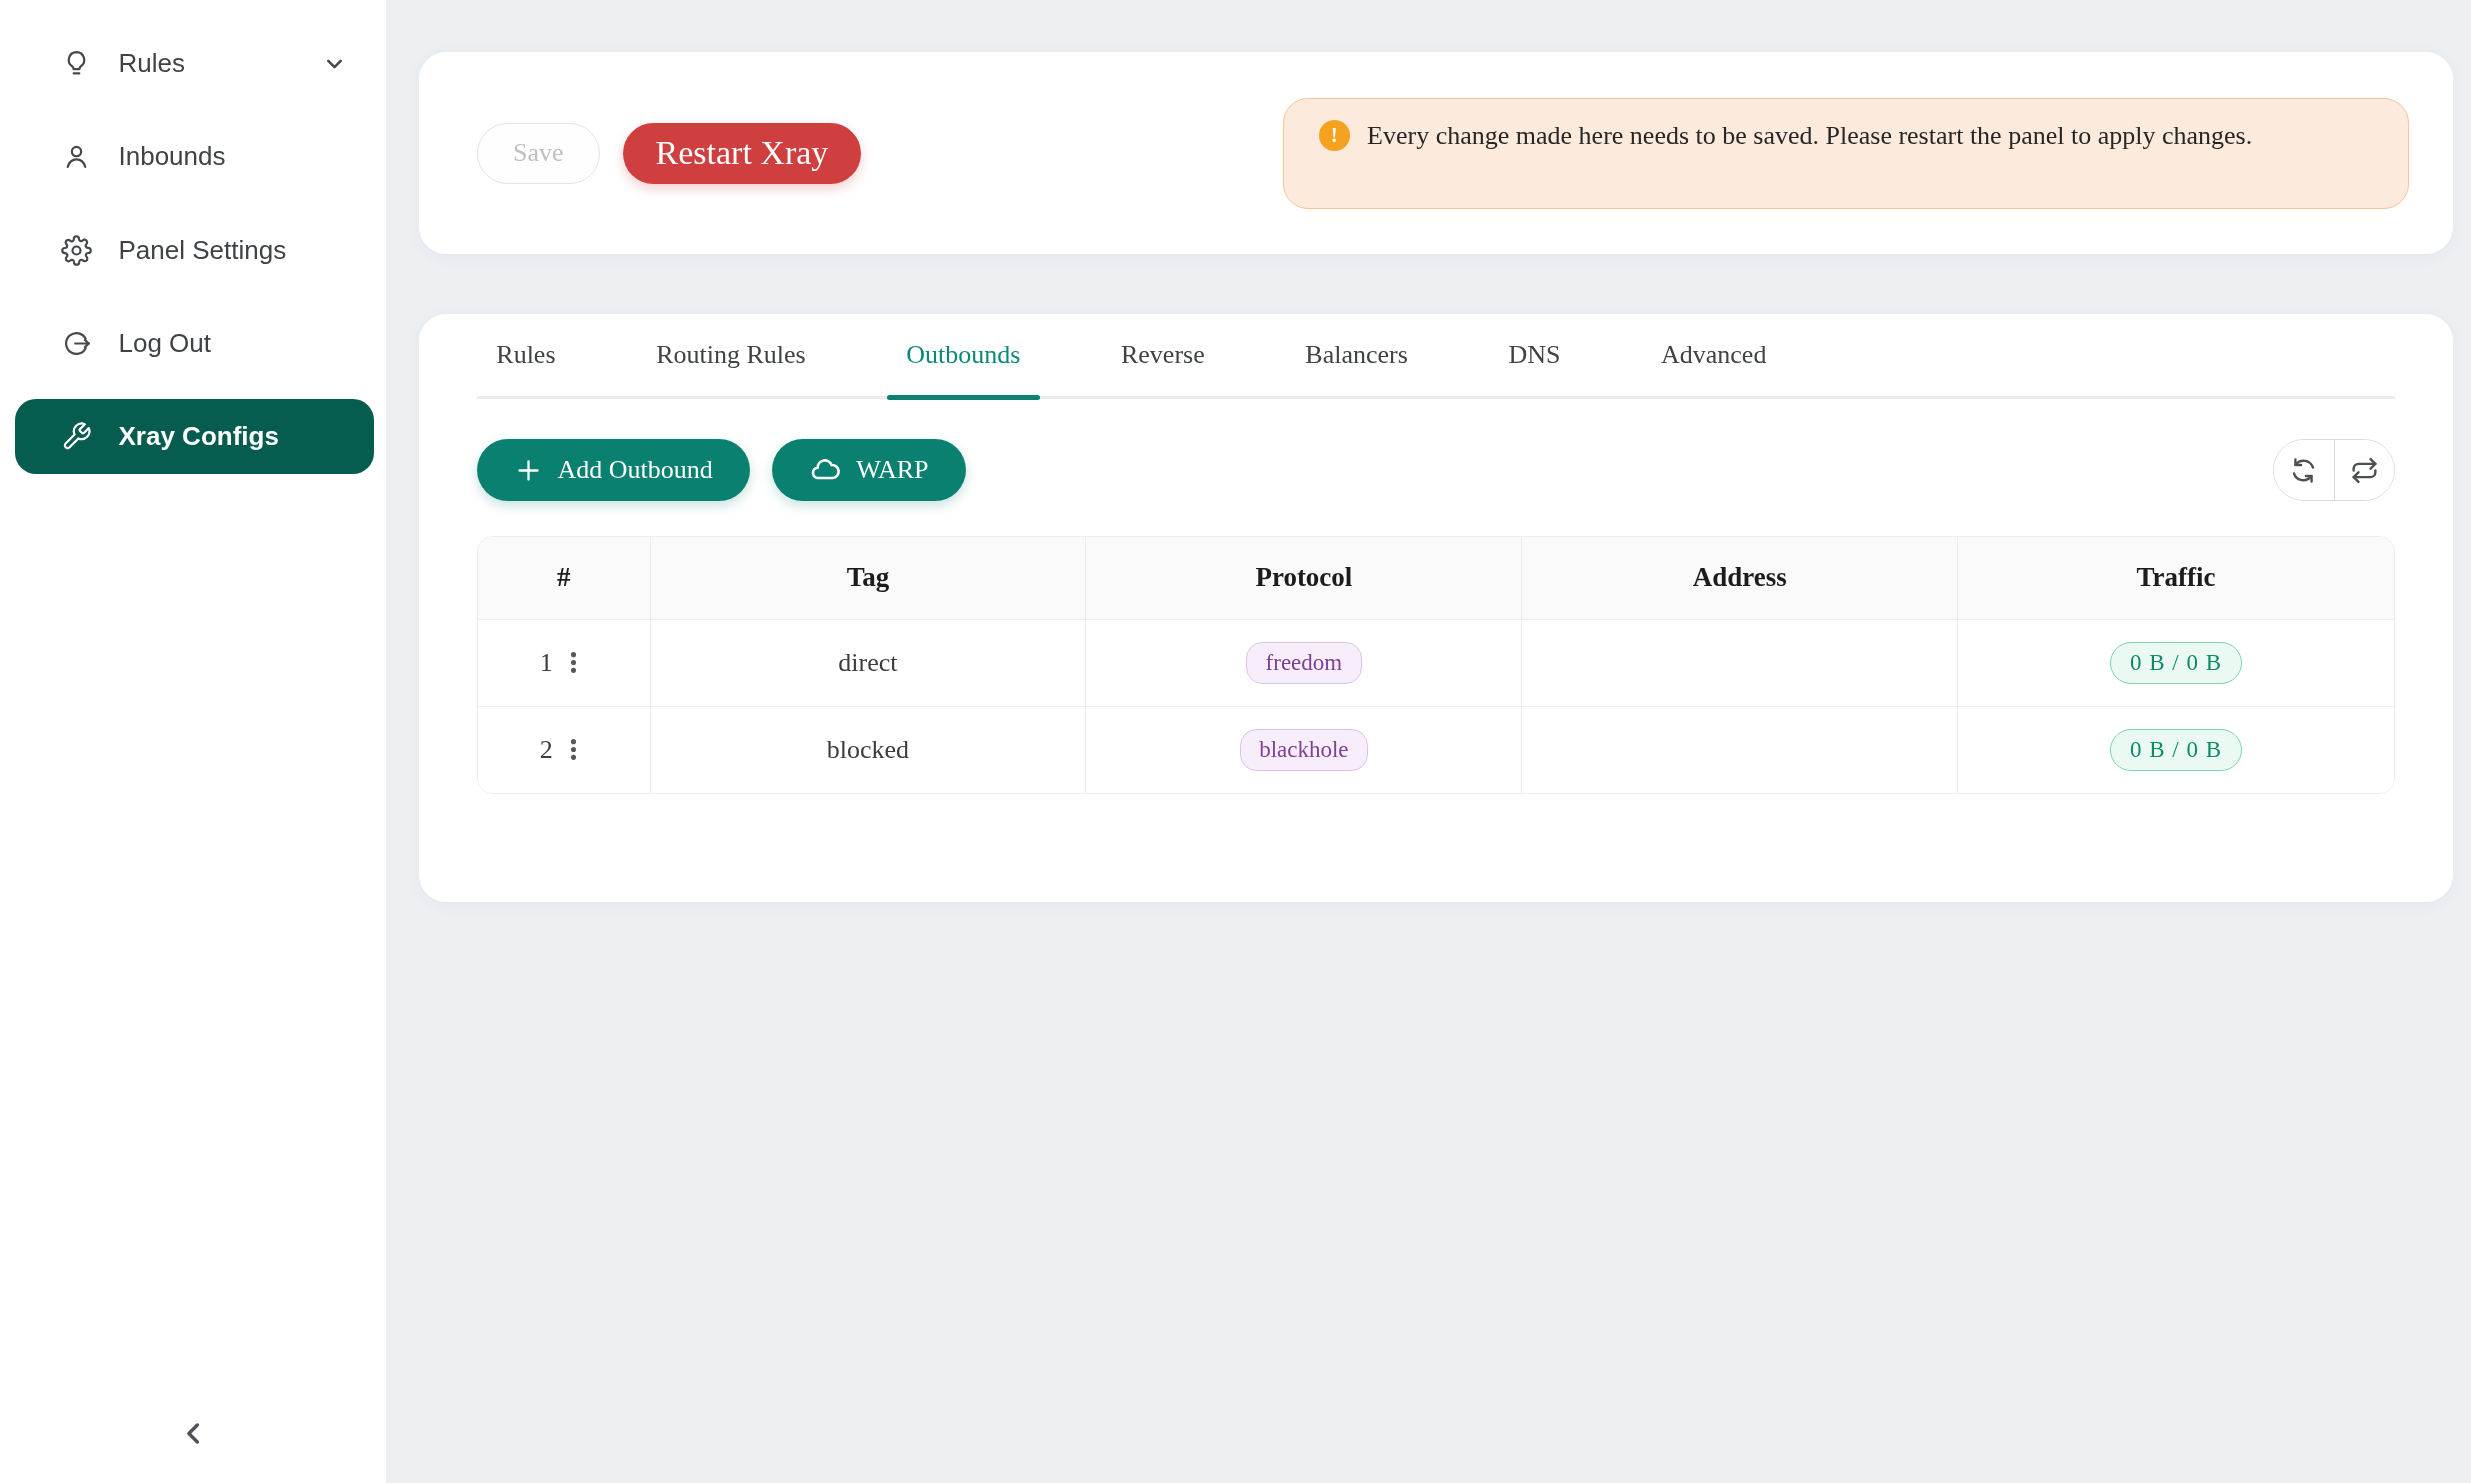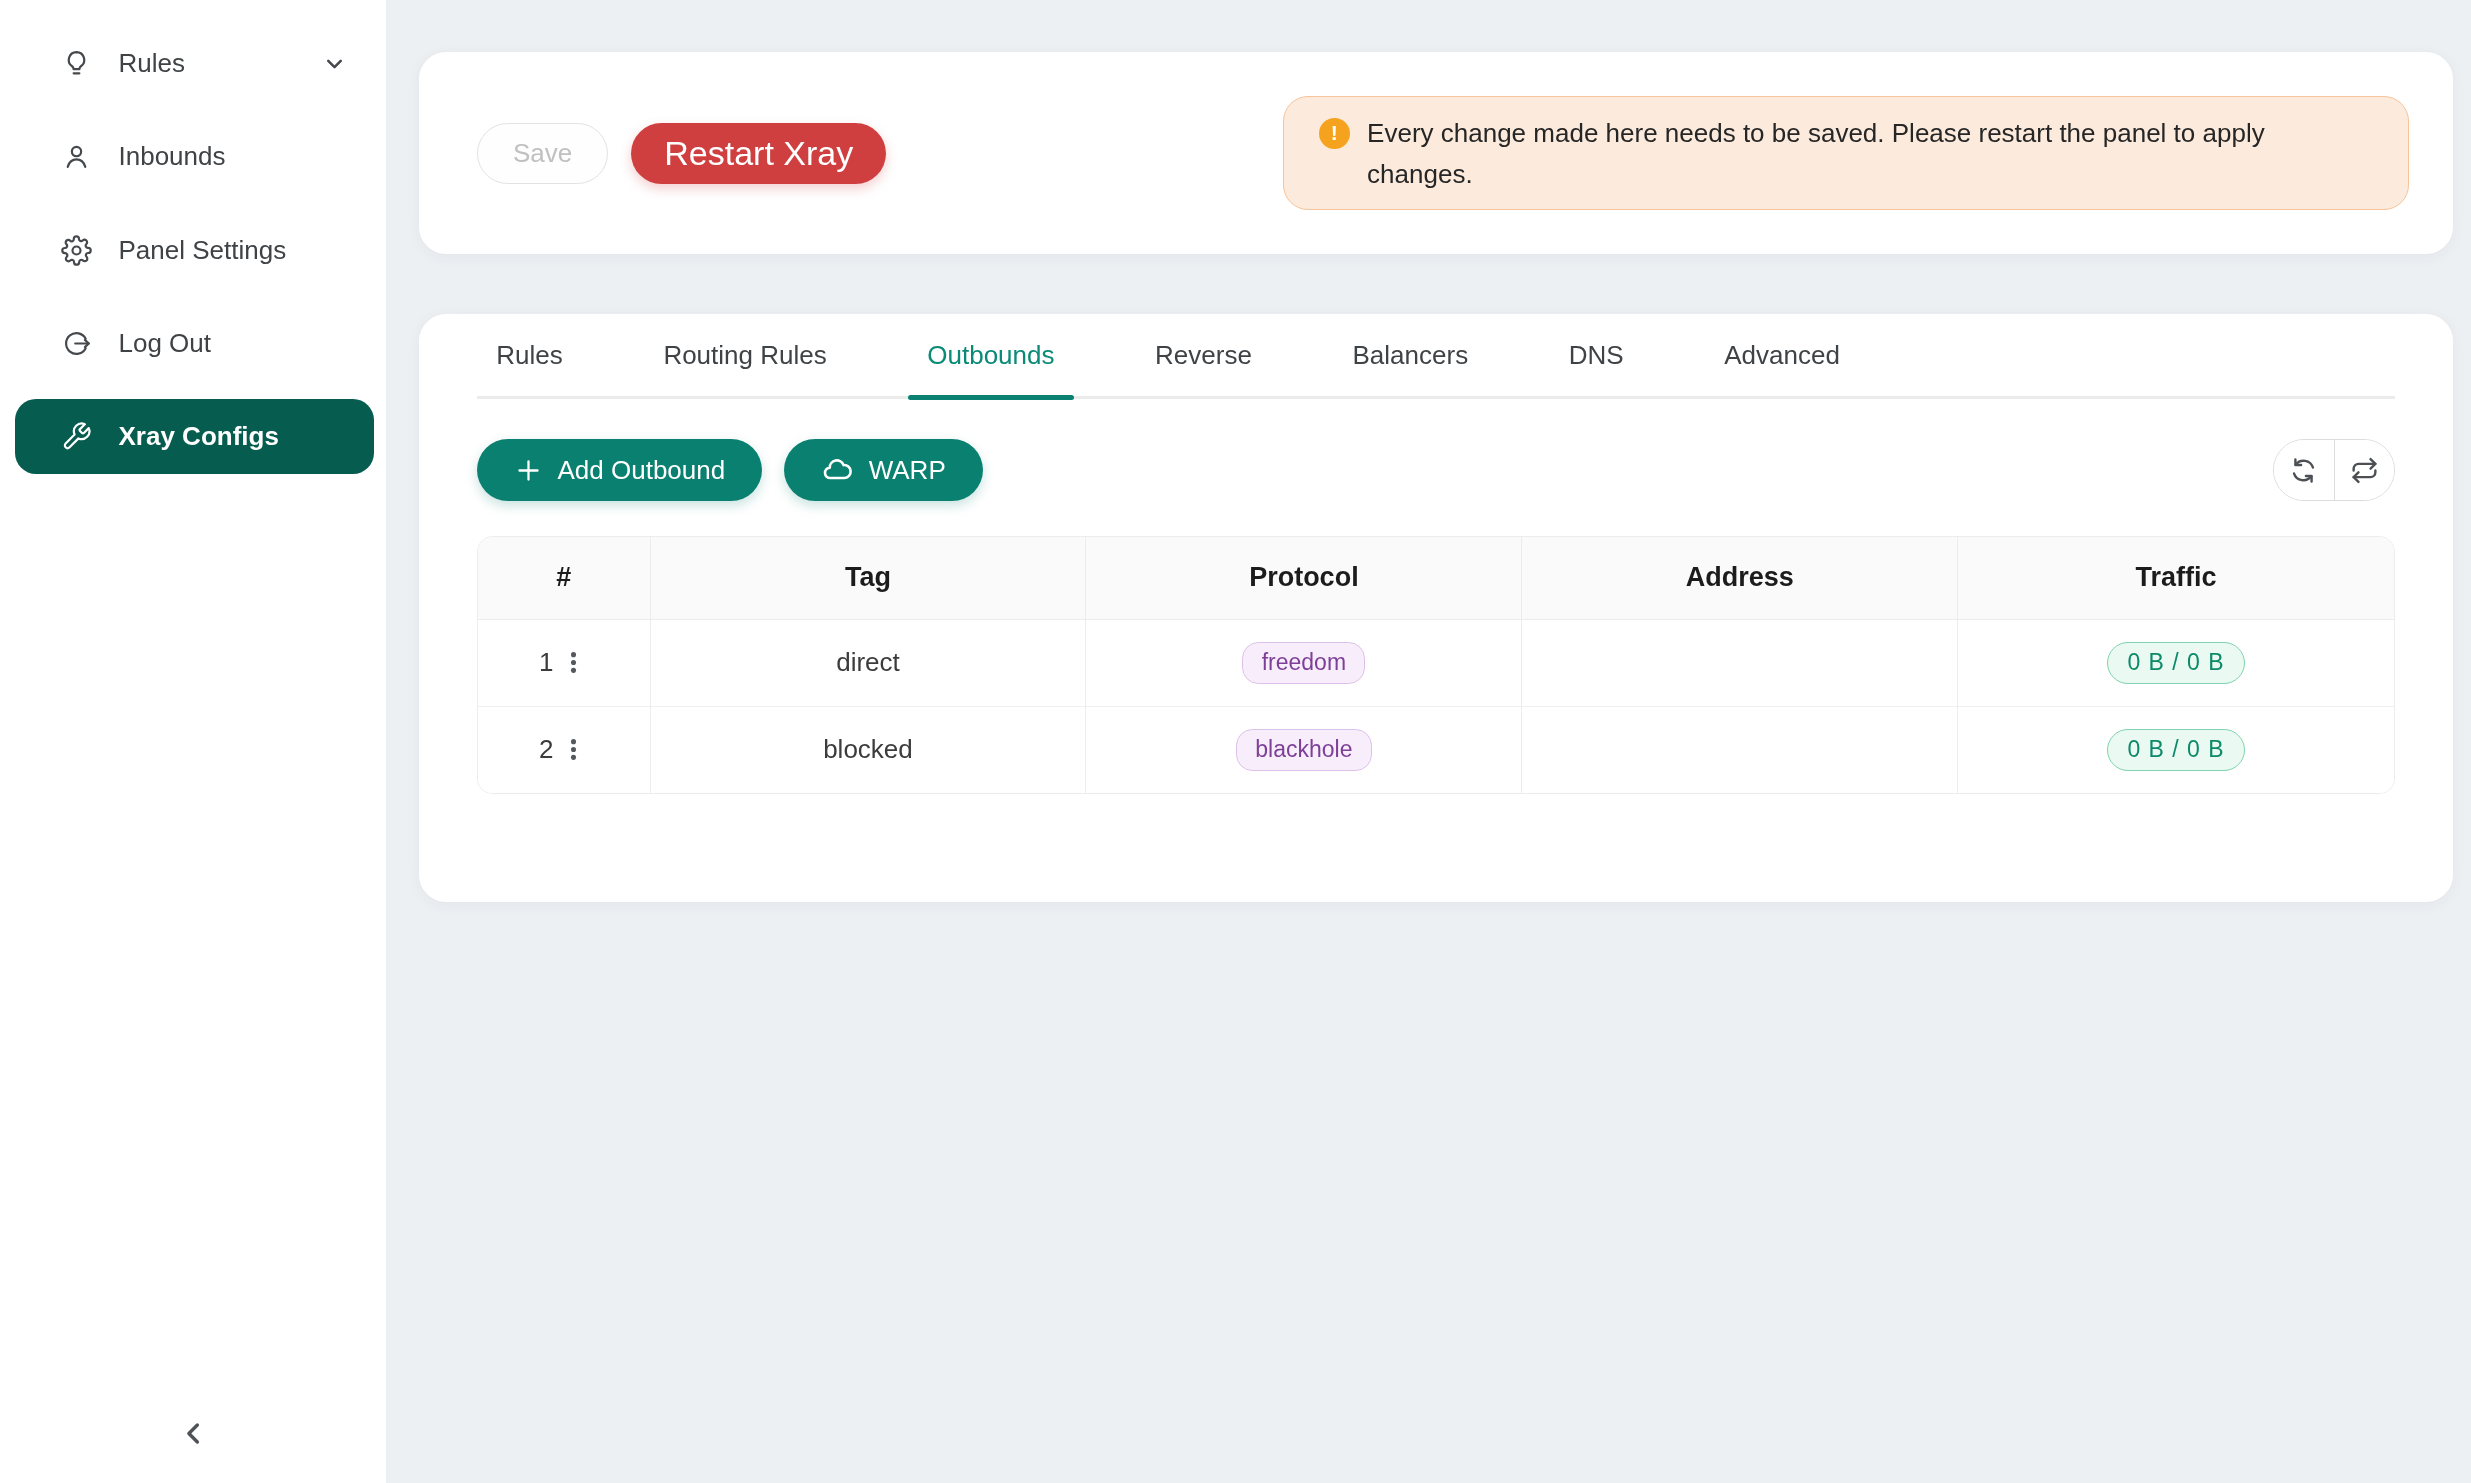--- a/index.html
+++ b/index.html
@@ -43,21 +43,21 @@
   .chev{margin-left:auto;display:flex;}
   .chev svg{width:25px;height:25px;stroke:#45494d;fill:none;stroke-width:2.4;stroke-linecap:round;stroke-linejoin:round;}
   .collapse-btn{
     position:absolute;bottom:19.3px;left:153px;width:81px;height:58px;
     background:transparent;border:none;display:flex;align-items:center;justify-content:center;cursor:pointer;
   }
   .collapse-btn svg{width:37px;height:37px;stroke:#4f5357;fill:none;stroke-width:2.2;stroke-linecap:round;stroke-linejoin:round;}
 
   
   .main{flex:1;padding:52px 19.3px 0 33px;}
-  .card{background:#ffffff;border-radius:27px;box-shadow:0 2.9px 13.5px rgba(25,39,57,.05);}
+  .card{background:#ffffff;border-radius:27px;box-shadow:0 2.9px 13.5px rgba(25,39,57,.05);font-family:Liberation Serif, serif;}
 
   
   .toolbar-card{height:202px;display:flex;align-items:center;padding:0 44px 0 58px;margin-bottom:37px;}
   .btn{border:none;cursor:pointer;font-family:inherit;display:inline-flex;align-items:center;justify-content:center;}
   .btn-save{
     height:61px;padding:0 35px;border-radius:31px;font-size:26px;
     background:#fefefe;border:1.9px solid #e3e3e3;color:#c0c0c0;cursor:not-allowed;
   }
   .btn-danger{
     height:61px;padding:0 33px;border-radius:31px;font-size:34px;margin-left:23px;

